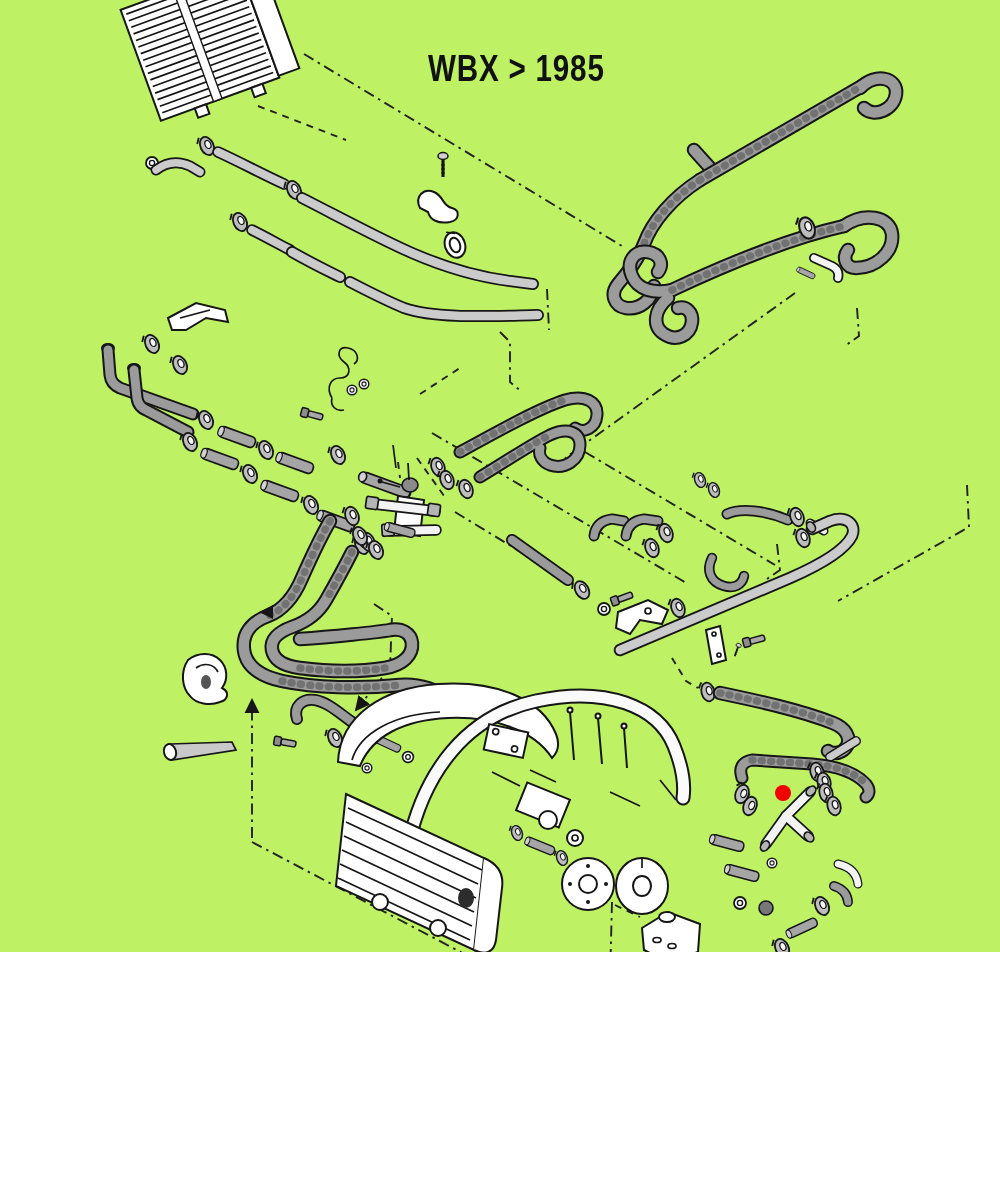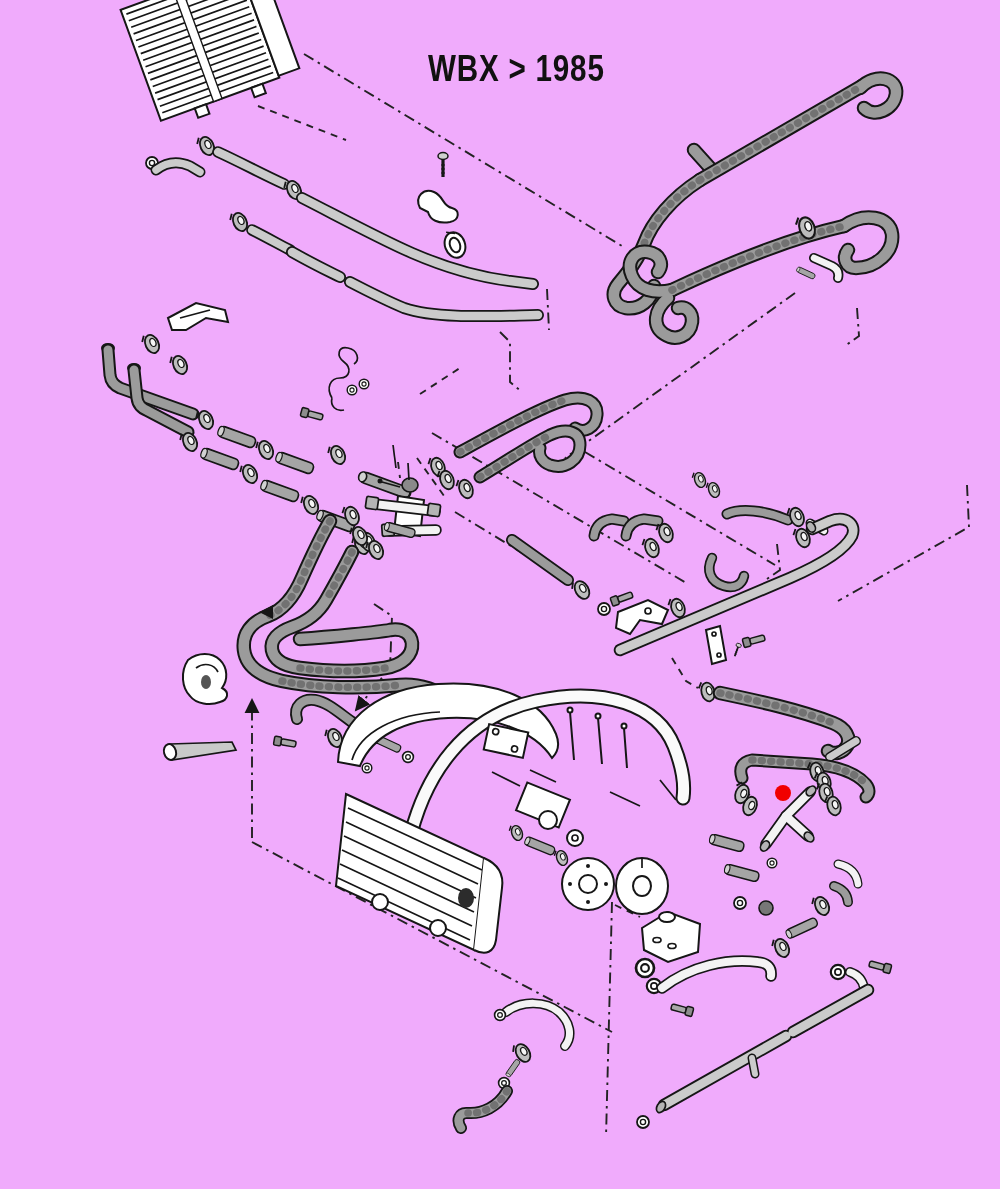--- a/index.html
+++ b/index.html
@@ -1,16 +1,16 @@
 <!DOCTYPE html>
 <html><head>
 <meta charset="utf-8">
 <style>
   html,body{margin:0;padding:0;background:#ffffff;}
-  .canvas{position:relative;width:1000px;height:1189px;background:#f0abfc;overflow:hidden;
+  .canvas{position:relative;width:1000px;height:952px;background:#bef264;overflow:hidden;
           font-family:"Liberation Sans", sans-serif;}
   .canvas svg{position:absolute;left:0;top:0;}
   .title{position:absolute;left:428px;top:48px;font-size:37px;font-weight:bold;color:#111;
          transform:scaleX(.8);transform-origin:left top;letter-spacing:1px;white-space:nowrap;}
   
   .hc{fill:none;stroke:#161616;stroke-width:14.5;stroke-linecap:round;stroke-linejoin:round}
   .hf{fill:none;stroke:#9b9b9b;stroke-width:10.5;stroke-linecap:round;stroke-linejoin:round}
   .hs{fill:none;stroke:#4a4a4a;stroke-width:7.5;stroke-linecap:round;stroke-dasharray:.9 8.5;opacity:.5}
   
   .pc{fill:none;stroke:#161616;stroke-width:12.5;stroke-linecap:round;stroke-linejoin:round}

